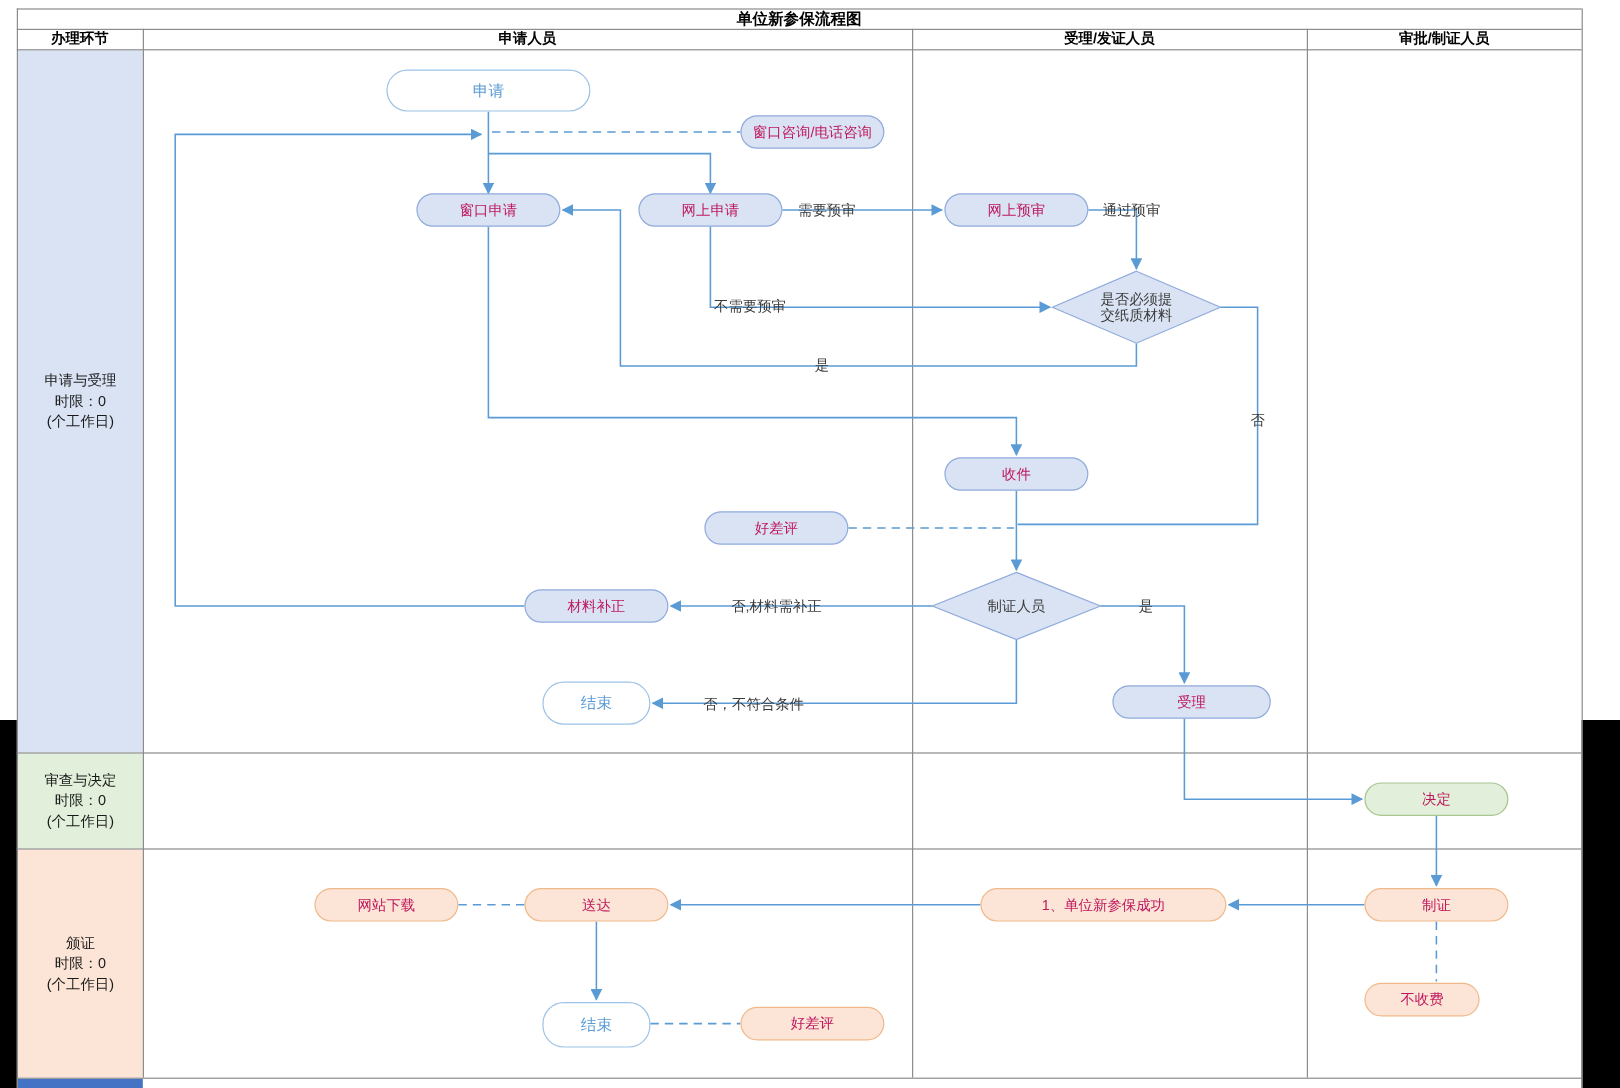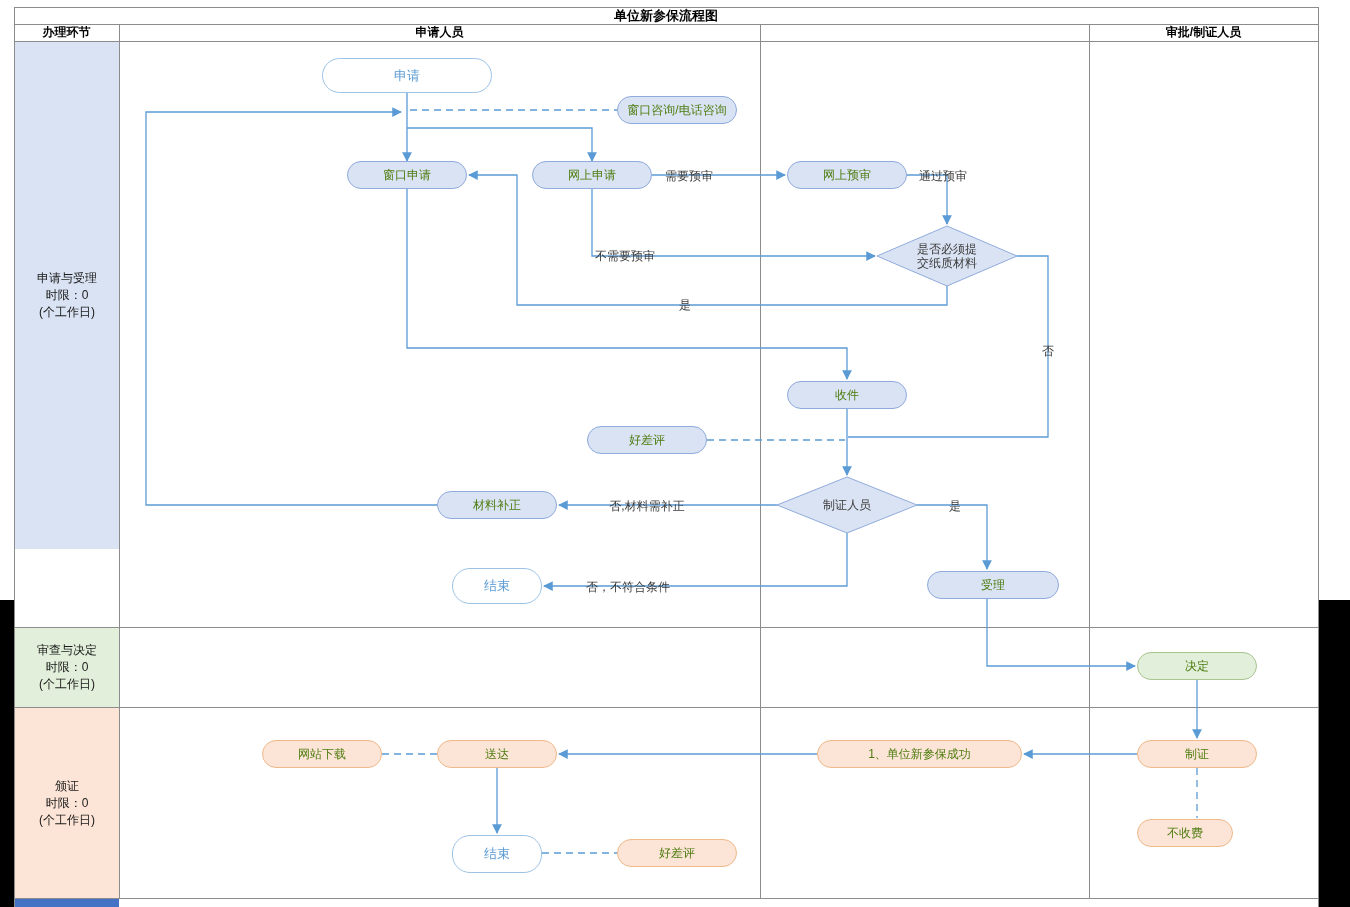--- a/index.html
+++ b/index.html
@@ -24,41 +24,41 @@
   .bottom-strip { position:absolute; background:#4472c4; }
 
   
   .edges { position:absolute; left:0; top:0; }
   .edges polyline { fill:none; stroke:#5b9bd5; stroke-width:1.3; }
   .edges polyline.dash { stroke-dasharray:7 5; }
   .edges polygon.diamond { fill:#dae3f3; stroke:#8faadc; stroke-width:1; }
 
   
   .node { position:absolute; display:flex; align-items:center; justify-content:center;
-          font-size:12px; line-height:14px; color:#4d7c0f; text-align:center;border-radius:14px; }
+          font-size:12px; line-height:14px; color:#be185d; text-align:center;border-radius:14px; }
   .proc-blue   { background:#dae3f3; border:1px solid #8faadc; }
   .proc-green  { background:#e2efda; border:1px solid #a9c48f; }
   .proc-orange { background:#fce4d6; border:1px solid #efb98a; }
   .pill { background:#ffffff; border:1px solid #9dc3e6; border-radius:18px;
           color:#5b9bd5; font-size:13px; }
 
   .diamond-label { position:absolute; transform:translate(-50%,-50%); font-size:12px;
                    line-height:14px; text-align:center; word-break:break-all; color:#3b3b3b; }
   .edge-label { position:absolute; transform:translate(-50%,-50%); font-size:12px;
                 color:#3b3b3b; white-space:nowrap; }
 </style>
 </head>
 <body>
 
 <div class="canvas">
 
   <div class="black-corner" style="left:0; width:14px;"></div>
   <div class="black-corner" style="left:1318px; width:32px;"></div>
 
-  <div class="stage-cell" style="left:15px; top:42px;  width:104px; height:507px; background:#dae3f3;">
+  <div class="stage-cell" style="left:15px; top:42px;  width:104px; height:585px; background:#dae3f3;">
     <span>申请与受理</span>
     <span>时限：0</span>
     <span>(个工作日)</span>
   </div>
   <div class="stage-cell" style="left:15px; top:628px; width:104px; height:79px; background:#e2efda;">
     <span>审查与决定</span>
     <span>时限：0</span>
     <span>(个工作日)</span>
   </div>
   <div class="stage-cell" style="left:15px; top:708px; width:104px; height:190px; background:#fce4d6;">
@@ -76,20 +76,21 @@
   <div class="hline" style="left:14px; top:898px; width:1304px;"></div>
   <div class="vline" style="left:14px;   top:7px;  height:900px;"></div>
   <div class="vline" style="left:1318px; top:7px;  height:900px;"></div>
   <div class="vline" style="left:119px;  top:24px; height:874px;"></div>
   <div class="vline" style="left:760px;  top:24px; height:874px;"></div>
   <div class="vline" style="left:1089px; top:24px; height:874px;"></div>
 
   <div class="title-bar" style="left:14px; top:7px; width:1304px; height:17px;">单位新参保流程图</div>
   <div class="hdr" style="left:14px;   top:24px; width:105px;  height:17px;">办理环节</div>
   <div class="hdr" style="left:119px;  top:24px; width:641px;  height:17px;">申请人员</div>
+  <div class="hdr" style="left:760px;  top:24px; width:329px;  height:17px;">受理/发证人员</div>
   <div class="hdr" style="left:1089px; top:24px; width:229px;  height:17px;">审批/制证人员</div>
 
   <svg class="edges" width="1350" height="907">
     <defs>
       <marker id="arrow" viewBox="0 0 10 10" refX="9" refY="5" markerWidth="7.5" markerHeight="7.5" orient="auto-start-reverse">
         <path d="M0,0 L10,5 L0,10 z" fill="#5b9bd5"></path>
       </marker>
     </defs>
     <polyline points="407,93 407,161" marker-end="url(#arrow)"></polyline>
     <polyline points="407,128 592,128 592,161" marker-end="url(#arrow)"></polyline>

